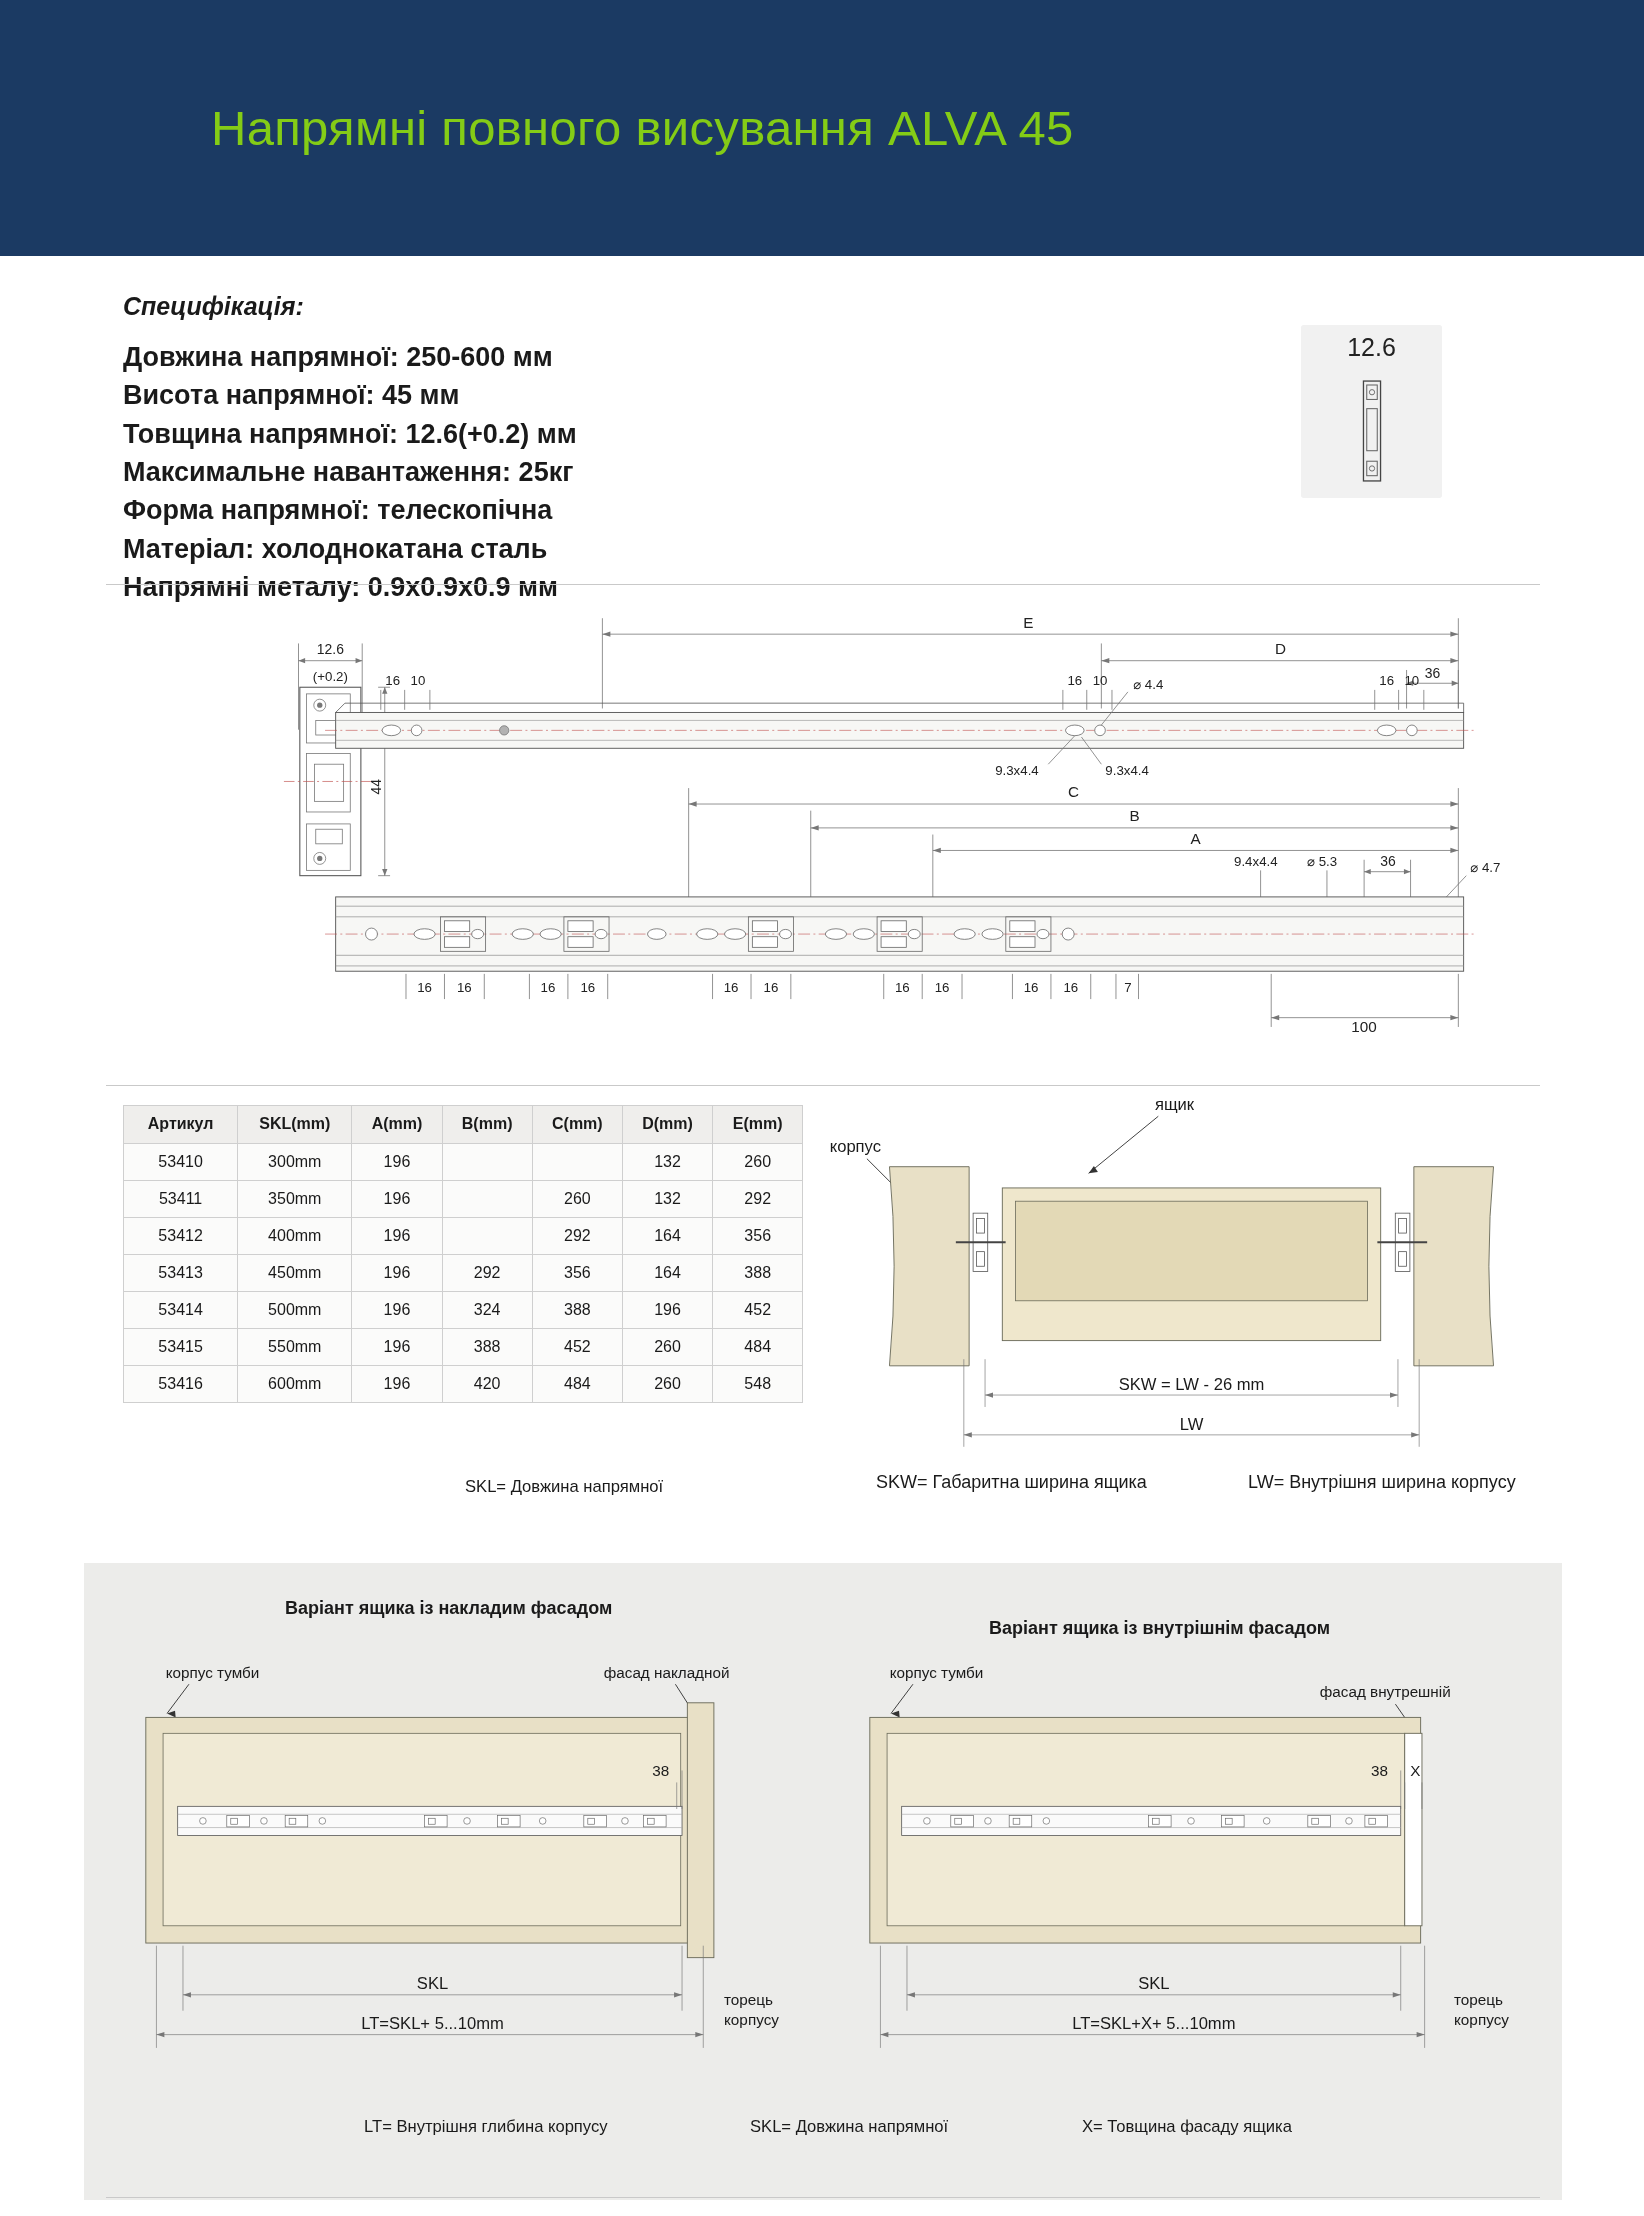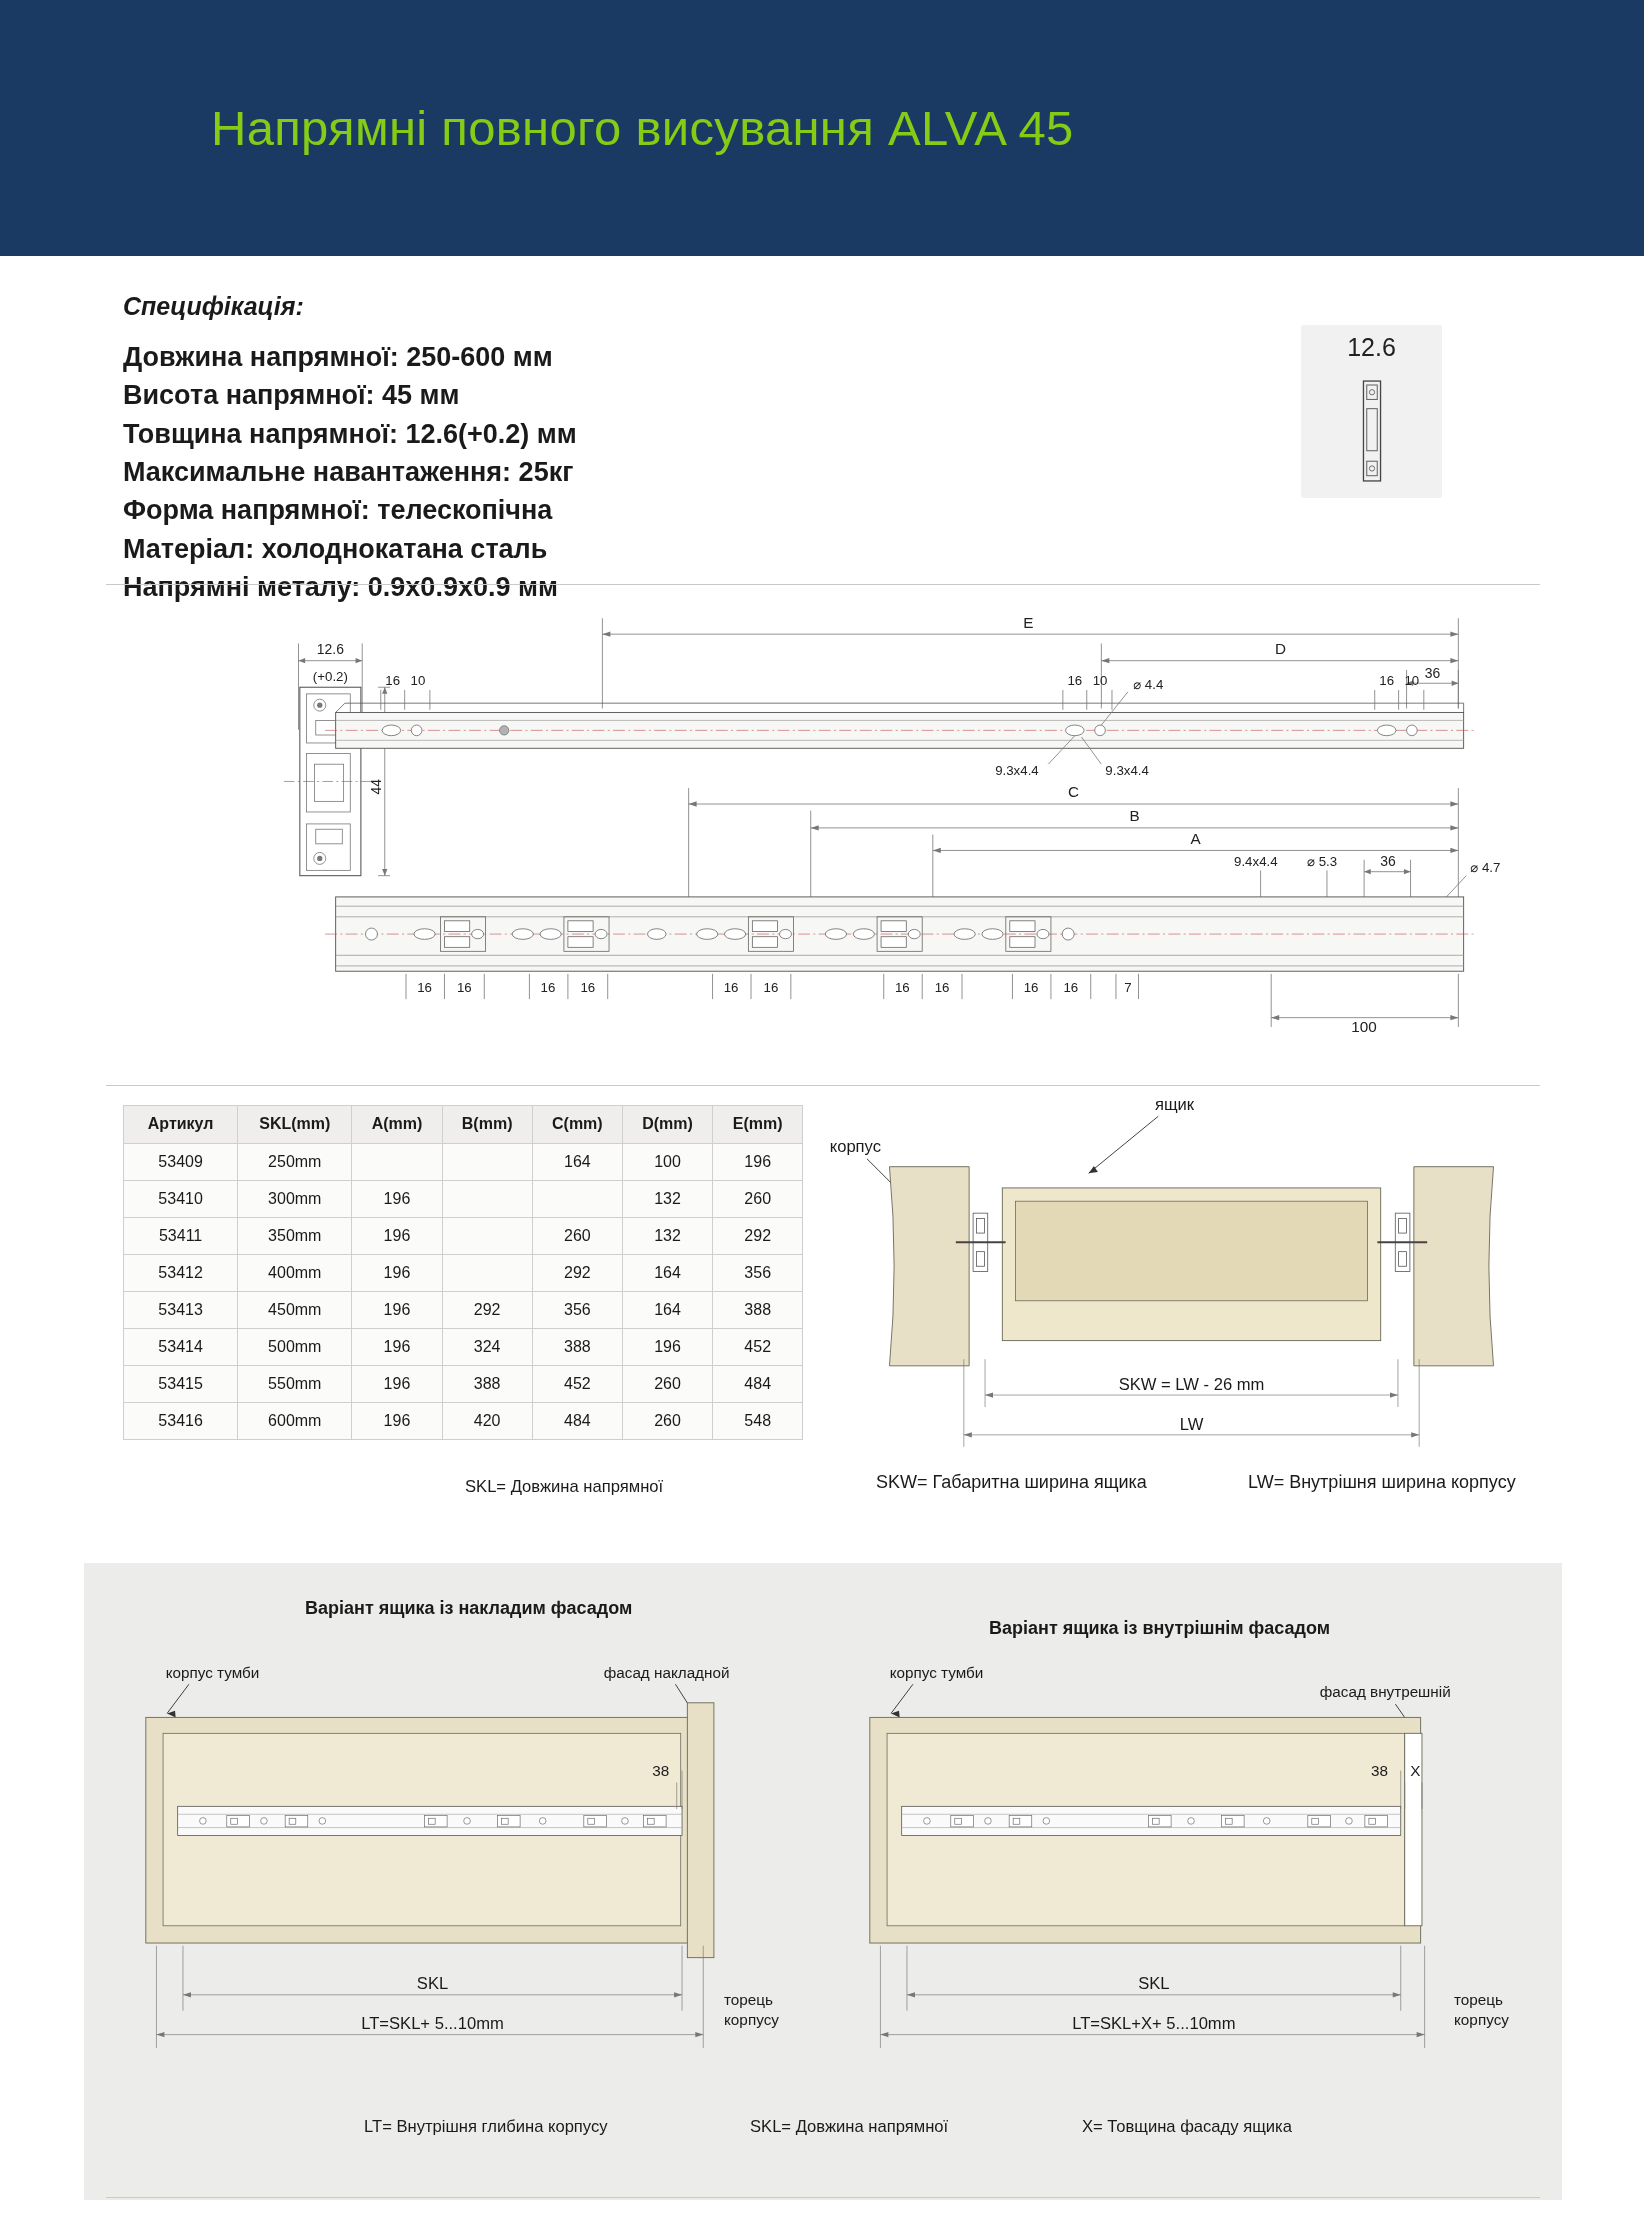--- a/index.html
+++ b/index.html
@@ -433,29 +433,20 @@
         <th>SKL(mm)</th>
         <th>A(mm)</th>
         <th>B(mm)</th>
         <th>C(mm)</th>
         <th>D(mm)</th>
         <th>E(mm)</th>
       </tr>
     </thead>
     <tbody>
       <tr>
-        <td class="art">53409</td>
-        <td class="skl">250mm</td>
-        <td class="c4"></td>
-        <td class="c5"></td>
-        <td class="c6">164</td>
-        <td class="c7">100</td>
-        <td class="c8">196</td>
-      </tr>
-      <tr>
         <td class="art">53410</td>
         <td class="skl">300mm</td>
         <td class="c4">196</td>
         <td class="c5"></td>
         <td class="c6"></td>
         <td class="c7">132</td>
         <td class="c8">260</td>
       </tr>
       <tr>
         <td class="art">53411</td>
@@ -557,21 +548,21 @@
     <path d="M898 512 l-12 -4 v8 z" fill="#777"></path>
     <text x="555" y="504" font-size="25" fill="#1a1a1a" text-anchor="middle">LW</text>
   </g>
 </svg>
 
 <div class="note" style="left:876px; top:1472px;">SKW=  Габаритна ширина ящика</div>
 <div class="note" style="left:1248px; top:1472px;">LW=  Внутрішня ширина корпусу</div>
 
 <div class="gray-panel"></div>
 
-<div class="panel-title" style="left:285px; top:1598px;margin-left:20px;">Варіант ящика із накладим фасадом</div>
+<div class="panel-title" style="left:285px; top:1598px;">Варіант ящика із накладим фасадом</div>
 <div class="panel-title" style="left:989px; top:1618px;">Варіант ящика із внутрішнім фасадом</div>
 
 <svg class="svg-block" style="left:119px; top:1659px;" width="704" height="438" viewBox="0 0 1060 660">
   <g font-family="Liberation Sans, sans-serif">
     <text x="70" y="28" font-size="23" fill="#1a1a1a">корпус тумби</text>
     <line x1="105" y1="38" x2="72" y2="82" stroke="#333" stroke-width="1.4"></line>
     <path d="M72 82 l12 -4 l1 10 z" fill="#333"></path>
 
     <text x="730" y="28" font-size="23" fill="#1a1a1a">фасад накладной</text>
     <line x1="838" y1="38" x2="870" y2="88" stroke="#333" stroke-width="1.4"></line>

